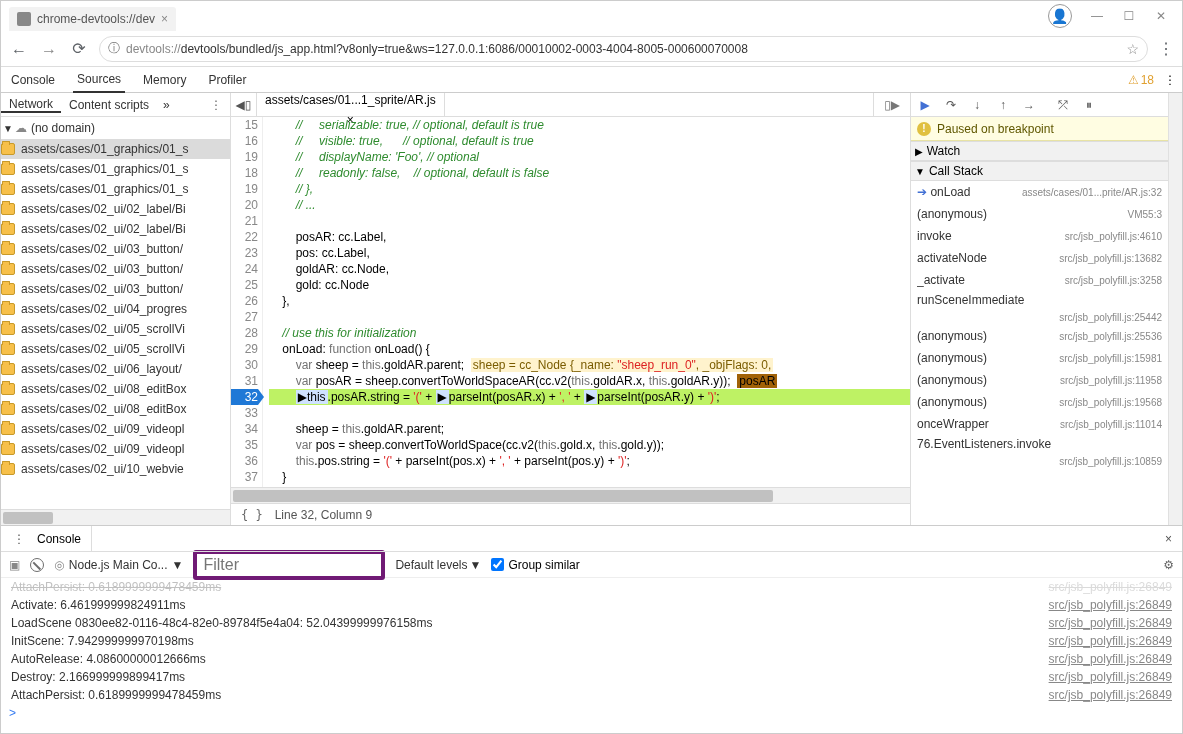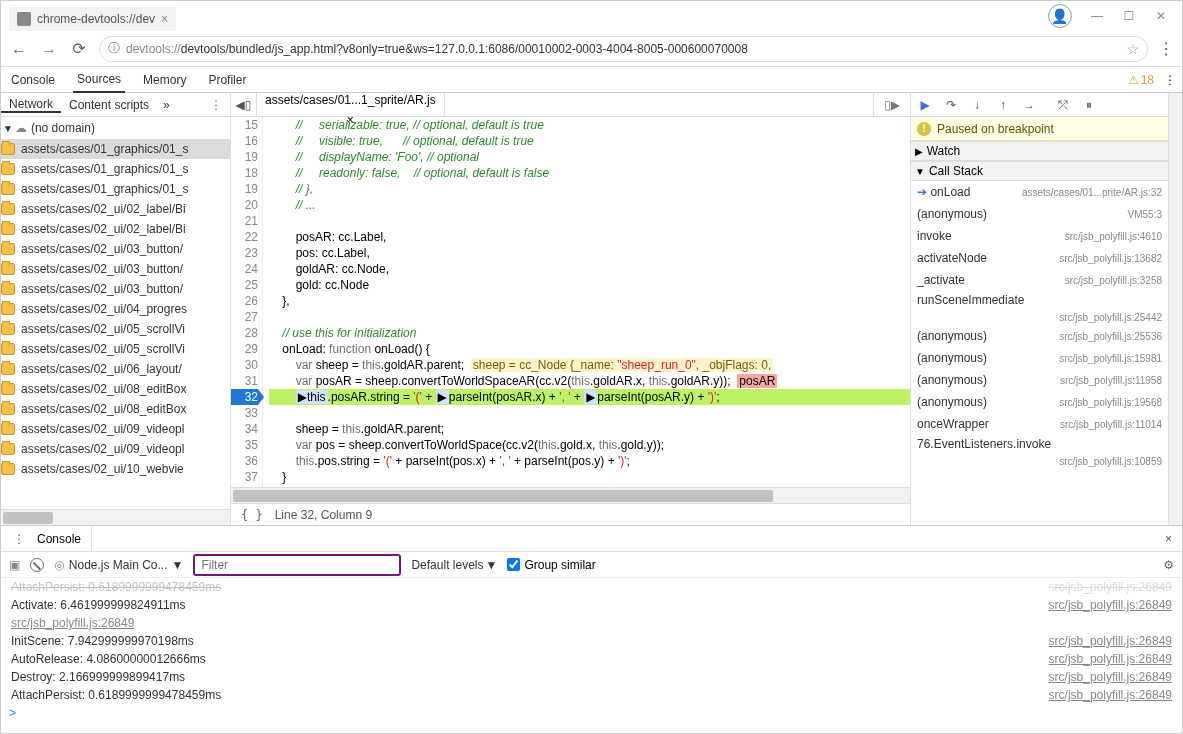--- a/index.html
+++ b/index.html
@@ -54,21 +54,21 @@
 .gutter div { height:16px; line-height:16px;text-align:right; }
 .gutter .bp { background:#1f78d6; color:#fff; position:relative; }
 .gutter .bp::after { content:""; position:absolute; right:-6px; top:0; border-top:8px solid transparent; border-bottom:8px solid transparent; border-left:6px solid #1f78d6; }
 .codetext { flex:1; overflow:hidden; }
 .codetext pre { line-height:16px; white-space:pre; padding-left:6px; }
 .codetext .hl { background:#bef264; display:block; }
 .cmt { color:#2e8b2e; font-style:italic; }
 .kw { color:#737373; }
 .str { color:#d22; }
 .hint { background:#fff3cd; color:#7a5c00; padding:0 2px; }
-.hint2 { background:#fca5a5; padding:0 2px; }
+.hint2 { background:#a16207; padding:0 2px; }
 .arrowbox { background:#cfe2ff; padding:0 2px; }
 .mid-scroll-h { height:16px; border-top:1px solid #ddd; background:#f1f1f1; position:relative; }
 .mid-scroll-h .thumb { position:absolute; top:2px; left:2px; height:12px; width:540px; background:#c1c1c1; border-radius:2px; }
 .statusb { height:22px; border-top:1px solid #ddd; display:flex; align-items:center; padding:0 10px; color:#555; font-size:12px; gap:12px; }
 .statusb .braces { font-family:Consolas,monospace; color:#666; }
 
 .right-panel { width:272px; display:flex; flex-direction:column; border-left:1px solid #ddd; }
 .rp-toolbar { height:24px; display:flex; align-items:center; gap:10px; padding:0 6px; border-bottom:1px solid #ddd; color:#555; }
 .rp-toolbar .play { color:#4270d4; }
 .rp-toolbar .ic { width:16px; text-align:center; }
@@ -89,21 +89,21 @@
 .console { height:210px; border-top:1px solid #ccc; display:flex; flex-direction:column; }
 .console-tabs { height:26px; display:flex; align-items:center; border-bottom:1px solid #ddd; position:relative; }
 .console-tabs .ctab { padding:0 10px; height:100%; display:flex; align-items:center; border-right:1px solid #ddd; }
 .console-tabs .menu { position:absolute; left:12px; color:#555; }
 .console-tabs .closec { margin-left:auto; padding:0 10px; color:#555; }
 .console-bar { height:26px; display:flex; align-items:center; gap:10px; padding:0 8px; border-bottom:1px solid #eee; font-size:12px; }
 .console-bar .eye { color:#888; } 
 .console-bar .noentry { width:14px; height:14px; border:1.5px solid #6e6e6e; border-radius:50%; position:relative; }
 .console-bar .noentry::after { content:""; position:absolute; left:1px; right:1px; top:50%; height:1.5px; background:#6e6e6e; transform:rotate(45deg); }
 .console-bar .ctx { color:#333; display:flex; align-items:center; gap:4px; }
-.console-bar input.filter { border:2px solid #701a75; border-radius:3px; padding:2px 6px; width:208px; font-size:12px; }
+.console-bar input.filter { border:4px solid #701a75; border-radius:3px; padding:2px 6px; width:192px; font-size:16px; }
 .console-bar .lvl { color:#333; display:flex; align-items:center; gap:2px; }
 .console-bar label.chk { display:flex; align-items:center; gap:4px; }
 .console-bar .gear { margin-left:auto; color:#666; }
 .console-body { flex:1; overflow:hidden; font-family:Consolas,Menlo,monospace; font-size:12px; position:relative; }
 .console-body .row { display:flex; height:18px; align-items:center; padding:0 10px; }
 .console-body .row .msg { flex:1; color:#333; }
 .console-body .row .src { color:#888; text-decoration:underline; }
 .console-body .prompt { color:#367cf1; padding:2px 8px; }
 </style>
 </head>
@@ -429,20 +429,21 @@
   <div class="console-body" id="console-body">
     <div class="row" style="color:#aaa">
       <span class="msg" style="text-decoration:line-through;opacity:.3">AttachPersist: 0.6189999999478459ms</span>
       <span class="src" style="text-decoration:line-through;opacity:.3">src/jsb_polyfill.js:26849</span>
     </div>
   <div class="row">
         <span class="msg">Activate: 6.461999999824911ms</span>
         <span class="src">src/jsb_polyfill.js:26849</span>
       </div>
       <div class="row">
+        <span class="msg">LoadScene 0830ee82-0116-48c4-82e0-89784f5e4a04: 52.04399999976158ms</span>
         <span class="src">src/jsb_polyfill.js:26849</span>
       </div>
       <div class="row">
         <span class="msg">InitScene: 7.942999999970198ms</span>
         <span class="src">src/jsb_polyfill.js:26849</span>
       </div>
       <div class="row">
         <span class="msg">AutoRelease: 4.08600000012666ms</span>
         <span class="src">src/jsb_polyfill.js:26849</span>
       </div>

